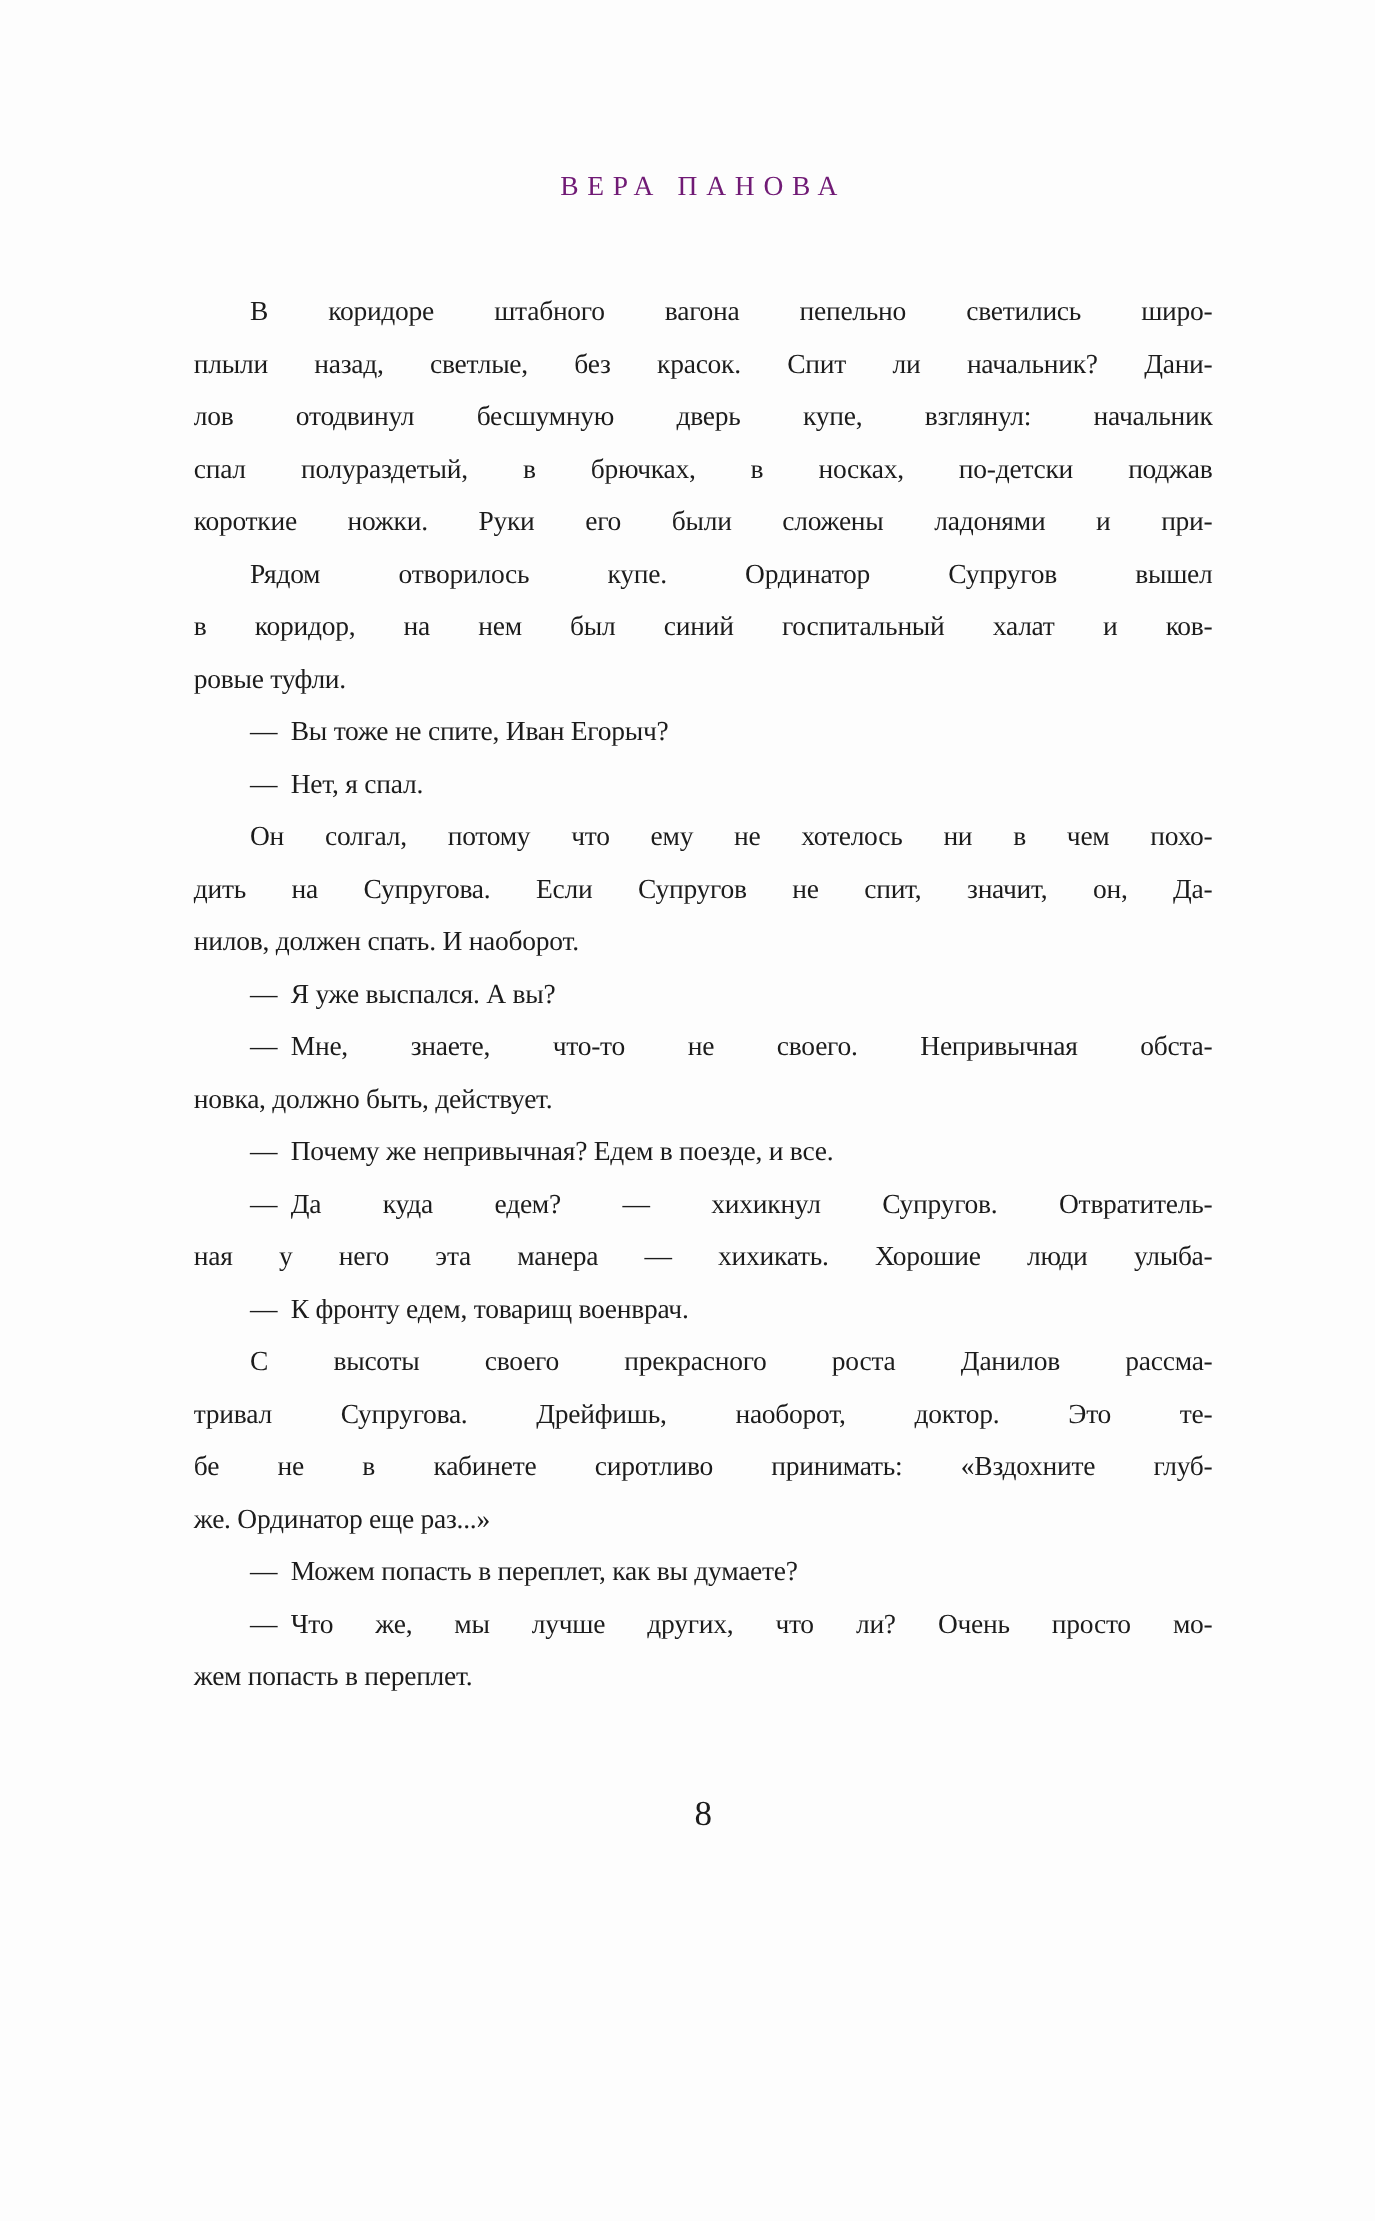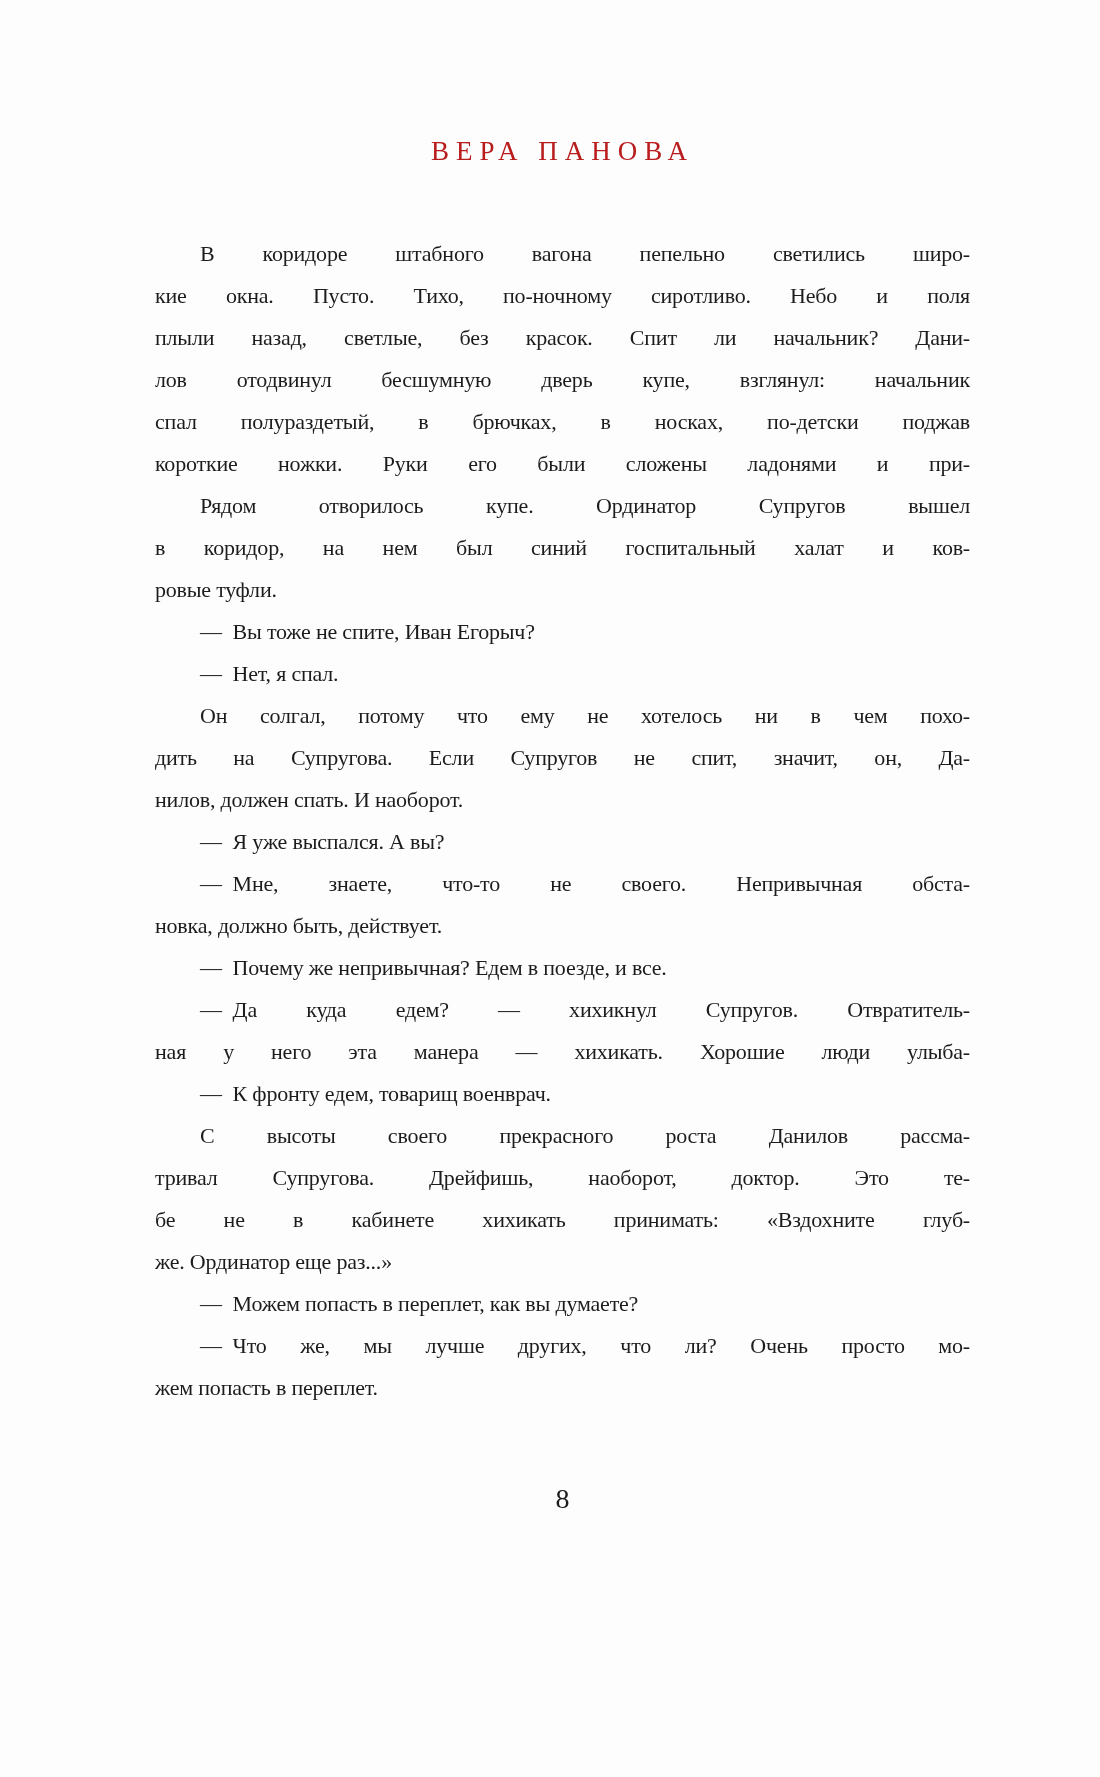--- a/index.html
+++ b/index.html
@@ -18,23 +18,23 @@
     position: relative;
     width: 1100px;
     height: 1777px;
     box-sizing: border-box;
     padding-top: 136px;
   }
   .running-header {
     width: 815px;
     margin-left: 155px;
     text-align: center;
-    font-size: 27px;
+    font-size: 22px;
     letter-spacing: 7px;
-    color: #b91c1c;
+    color: #701a75;
     white-space: nowrap;
   }
   .body-text {
     width: 815px;
     margin-left: 155px;
     margin-top: 66px;
     font-size: 22px;
     line-height: 42px;
     letter-spacing: -0.2px;
   }
@@ -63,21 +63,20 @@
 </style>
 </head>
 <body>
 
 <div class="page">
   <div class="running-header">ВЕРА ПАНОВА</div>
 
   <div class="body-text" id="body-text">
       <div class="para">
         <div class="line first">В коридоре штабного вагона пепельно светились широ-</div>
-        <div class="line">кие окна. Пусто. Тихо, по-ночному сиротливо. Небо и поля</div>
         <div class="line">плыли назад, светлые, без красок. Спит ли начальник? Дани-</div>
         <div class="line">лов отодвинул бесшумную дверь купе, взглянул: начальник</div>
         <div class="line">спал полураздетый, в брючках, в носках, по-детски поджав</div>
         <div class="line">короткие ножки. Руки его были сложены ладонями и при-</div>
       </div>
       <div class="para">
         <div class="line first">Рядом отворилось купе. Ординатор Супругов вышел</div>
         <div class="line">в коридор, на нем был синий госпитальный халат и ков-</div>
         <div class="line last">ровые туфли.</div>
       </div>
@@ -105,21 +104,21 @@
       <div class="para">
         <div class="line first">— Да куда едем? — хихикнул Супругов. Отвратитель-</div>
         <div class="line">ная у него эта манера — хихикать. Хорошие люди улыба-</div>
       </div>
       <div class="para">
         <div class="line first last">— К фронту едем, товарищ военврач.</div>
       </div>
       <div class="para">
         <div class="line first">С высоты своего прекрасного роста Данилов рассма-</div>
         <div class="line">тривал Супругова. Дрейфишь, наоборот, доктор. Это те-</div>
-        <div class="line">бе не в кабинете хихикать принимать: «Вздохните глуб-</div>
+        <div class="line">бе не в кабинете сиротливо принимать: «Вздохните глуб-</div>
         <div class="line last">же. Ординатор еще раз...»</div>
       </div>
       <div class="para">
         <div class="line first last">— Можем попасть в переплет, как вы думаете?</div>
       </div>
       <div class="para">
         <div class="line first">— Что же, мы лучше других, что ли? Очень просто мо-</div>
         <div class="line last">жем попасть в переплет.</div>
       </div>
     </div>

